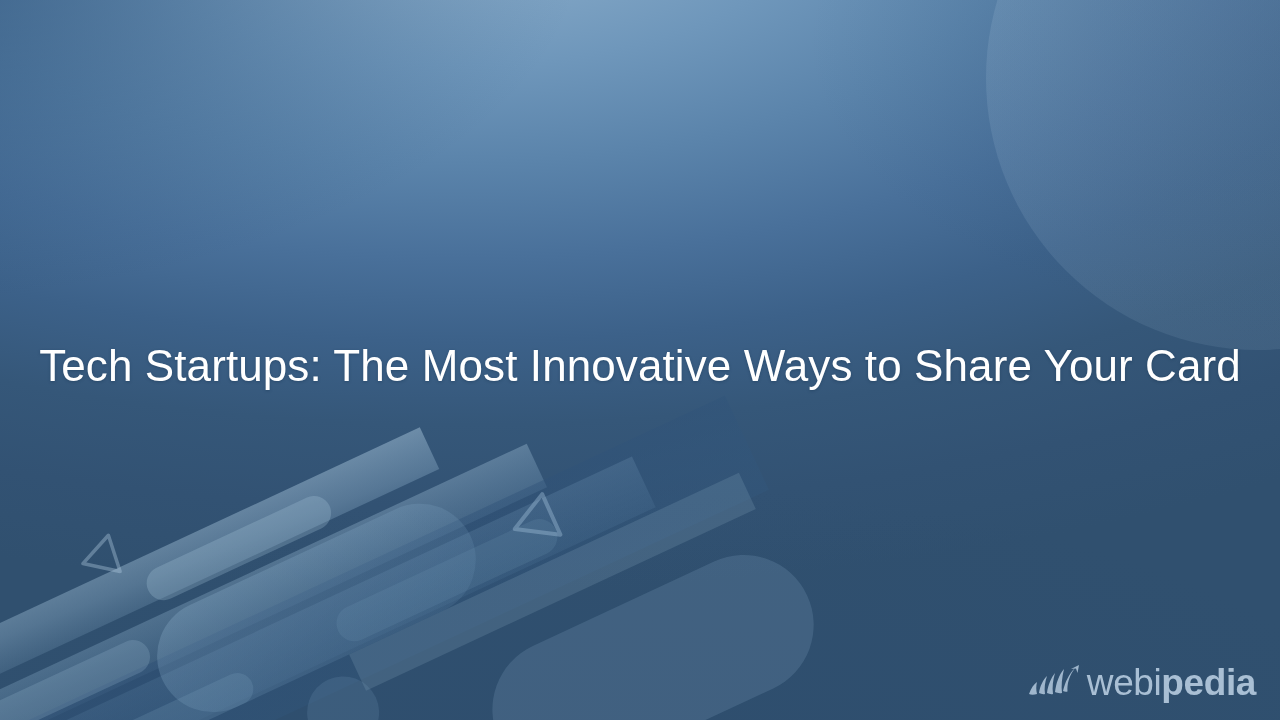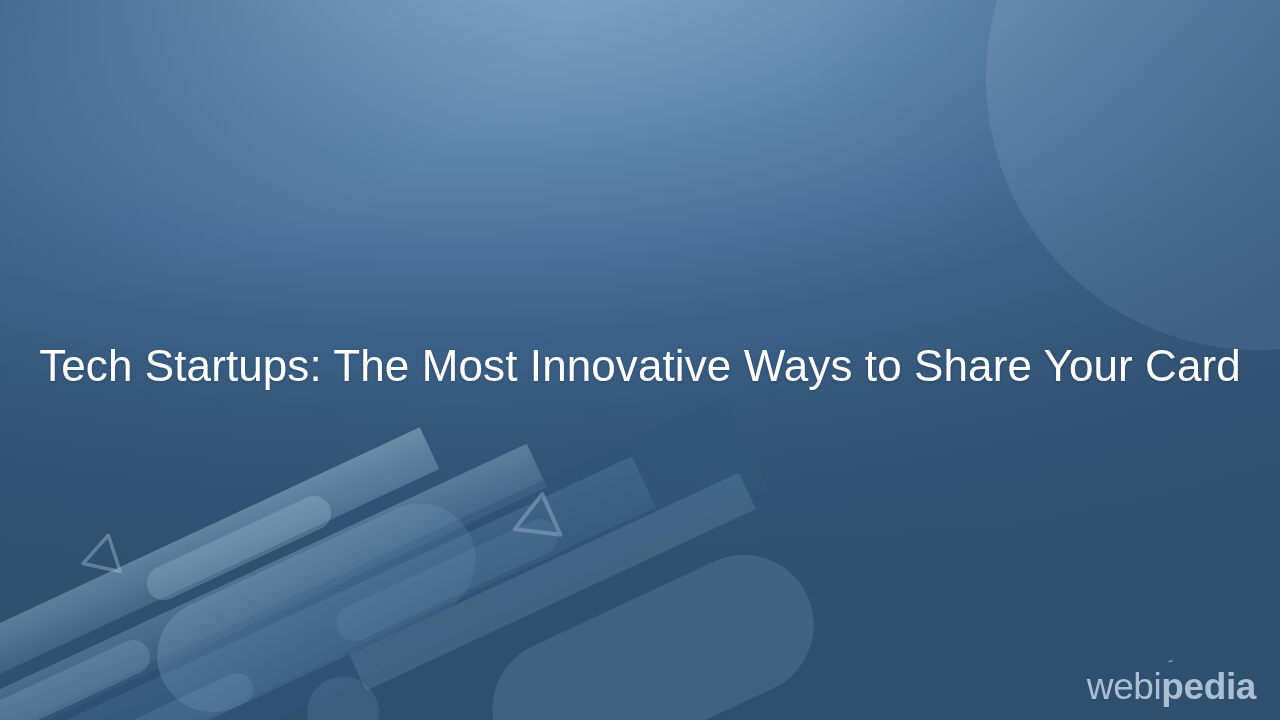--- a/index.html
+++ b/index.html
@@ -83,21 +83,20 @@
 
   
   .logo {
     position: absolute;
     right: 24px;
     bottom: 16px;
     display: flex;
     align-items: center;
     gap: 4px;
     height: 46px;
-    flex-direction: column;
   }
   .logo-mark {
     display: block;
     width: 56px;
     height: 40px;
   }
   .logo-type {
     font-family: "Liberation Sans", sans-serif;
     font-size: 37px;
     line-height: 1;

